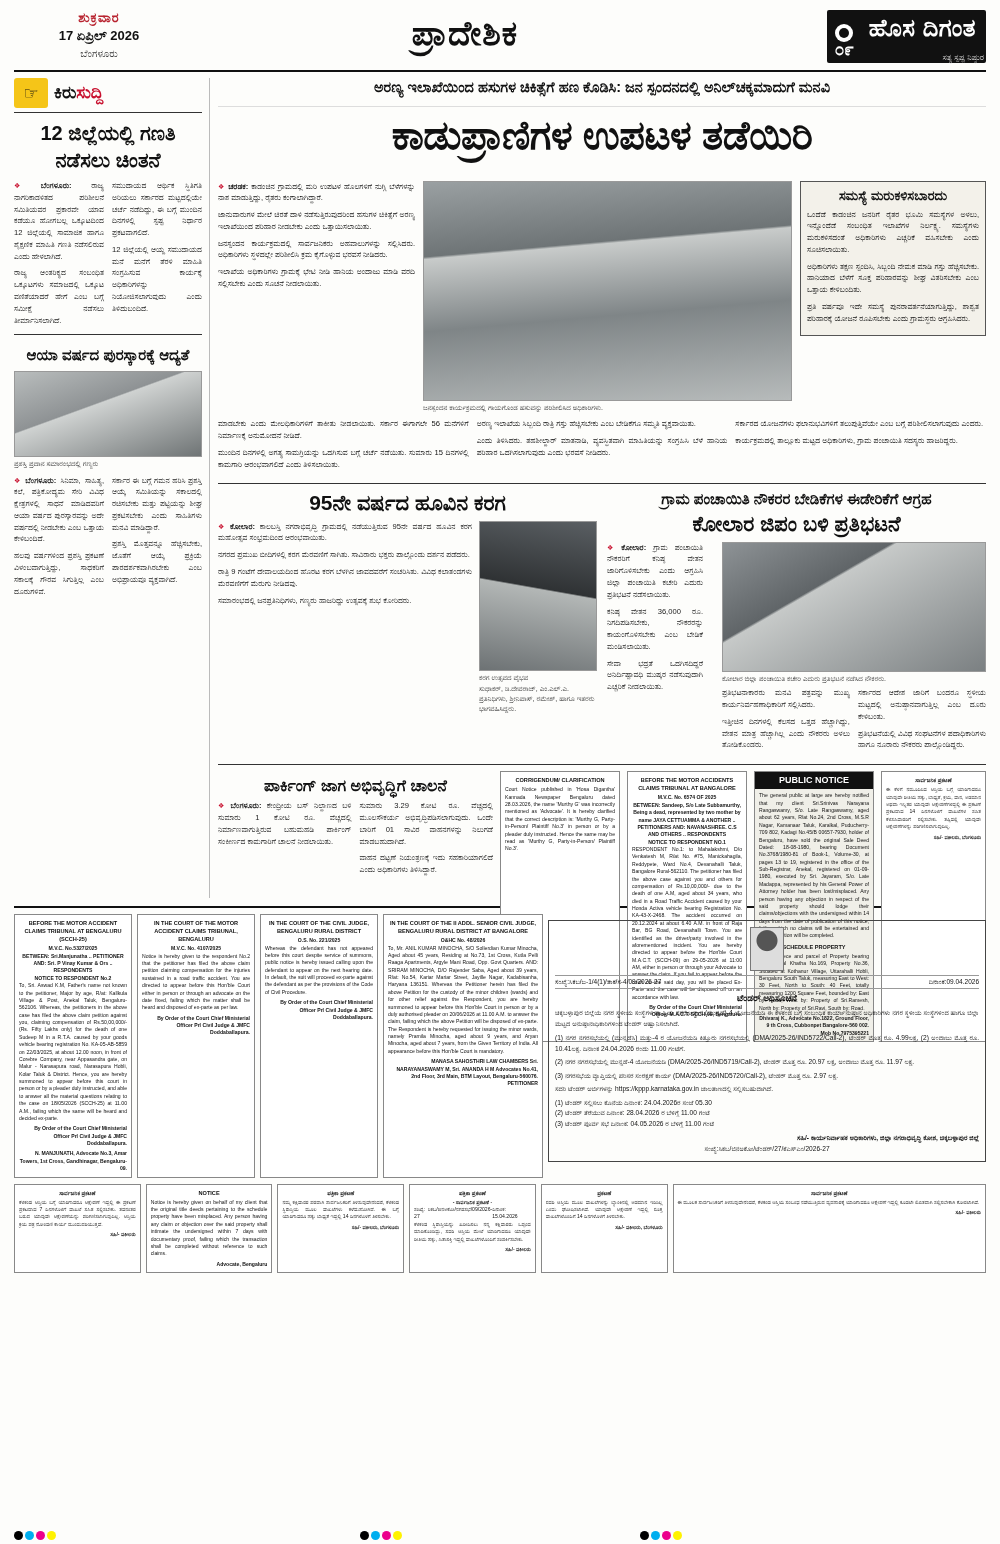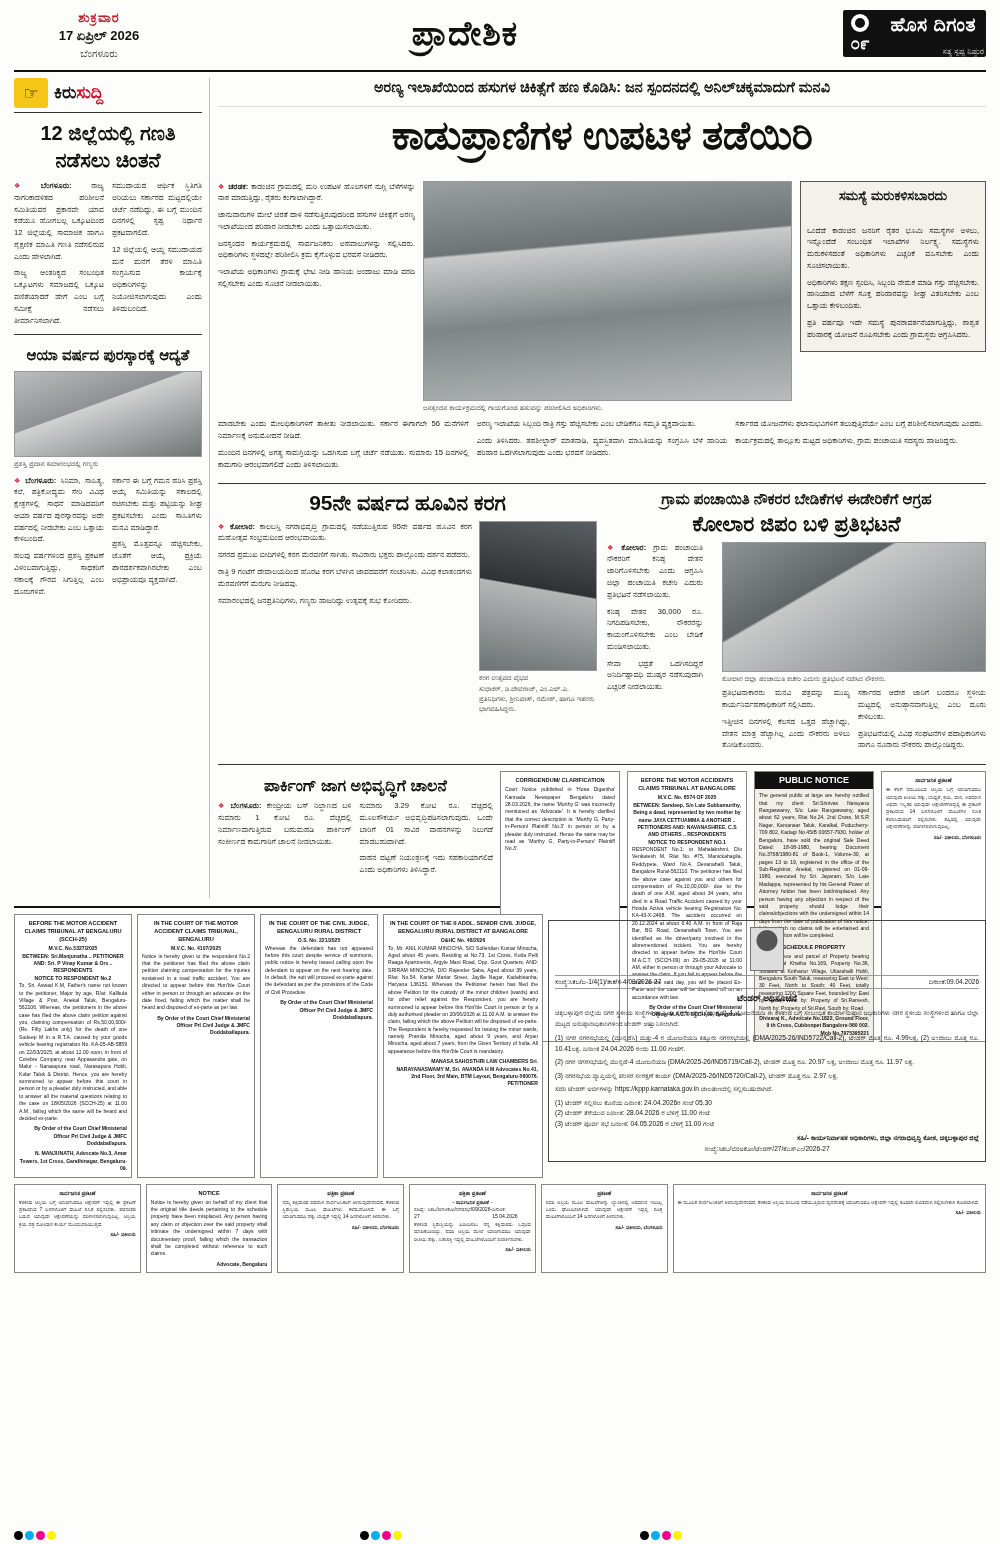--- a/index.html
+++ b/index.html
@@ -17,21 +17,21 @@
   
   .masthead { display:flex; align-items:flex-start; justify-content:space-between; height:62px; border-bottom:2px solid #111; padding-bottom:1px; }
   .md-left { width:170px; text-align:center; line-height:1.25; }
   .md-left .day { font-weight:bold; font-size:13px; color:#b8232f; letter-spacing:1px; }
   .md-left .date { font-weight:bold; font-size:13px; margin-top:2px; }
   .md-left .city { font-size:10px; margin-top:3px; color:#333; }
   .md-center { flex:1; text-align:center; }
   .md-center .section { font-size:34px; font-weight:bold; letter-spacing:1px; margin-top:4px; }
   .md-right { width:240px; text-align:right; }
   .logo-box { display:inline-block; background:#111; color:#fff; padding:4px 10px 3px 8px; border-radius:2px; }
-  .logo-box .brand { font-size:19px; font-weight:bold; letter-spacing:0.5px; display:flex; align-items:flex-start; gap:22px; }
+  .logo-box .brand { font-size:24px; font-weight:bold; letter-spacing:0.5px; display:flex; align-items:flex-end; gap:16px; }
   .logo-dot { width:18px; height:18px; border-radius:50%; background:#fff; display:inline-block; position:relative; }
   .logo-dot:after { content:""; position:absolute; inset:4px; background:#111; border-radius:50%; }
   .logo-box .pageno { font-size:17px; font-weight:bold; text-align:left; margin-top:-2px; }
   .logo-sub { font-size:8px; color:#ddd; text-align:right; margin-top:-10px; padding-right:2px;}
 
   
   .body-grid { display:flex; gap:8px; margin-top:6px; height:820px; }
   .col-left { width:196px; border-right:1px solid #bbb; padding-right:7px; }
   .col-mid  { flex:1; }
 
@@ -60,21 +60,21 @@
   .story-row { display:flex; gap:8px; }
   .story-text { width:197px; font-size:7.6px; line-height:1.55; text-align:justify; }
   .story-text p { margin:0 0 5px; }
   .story-media { flex:1; }
   .cap { font-size:7px; color:#333; margin-top:2px; line-height:1.4; }
   .below-cols { display:flex; gap:8px; margin-top:6px; font-size:7.6px; line-height:1.55; text-align:justify; }
   .below-cols div { flex:1; }
   .below-cols p { margin:0 0 5px; }
 
   .boxed { border:1px solid #555; background:#f3f1ea; padding:6px; }
-  .boxed h4 { margin:0 0 21px; font-size:13px; text-align:center; font-weight:bold; }
+  .boxed h4 { margin:0 0 5px; font-size:13px; text-align:center; font-weight:bold; }
   .boxed p { margin:0 0 5px; font-size:7.6px; line-height:1.55; text-align:justify; }
 
   .rule { border-top:1px solid #333; margin:8px 0 6px; }
 
   .two-story { display:flex; gap:10px; margin-top:6px; }
   .two-story > div { flex:1; }
   .story2-head { font-size:21px; font-weight:bold; text-align:center; line-height:1.2; margin-bottom:5px; }
   .story2-kicker { font-size:15px; font-weight:bold; text-align:center; margin-bottom:3px; }
 
   .park { margin-top:6px; }

